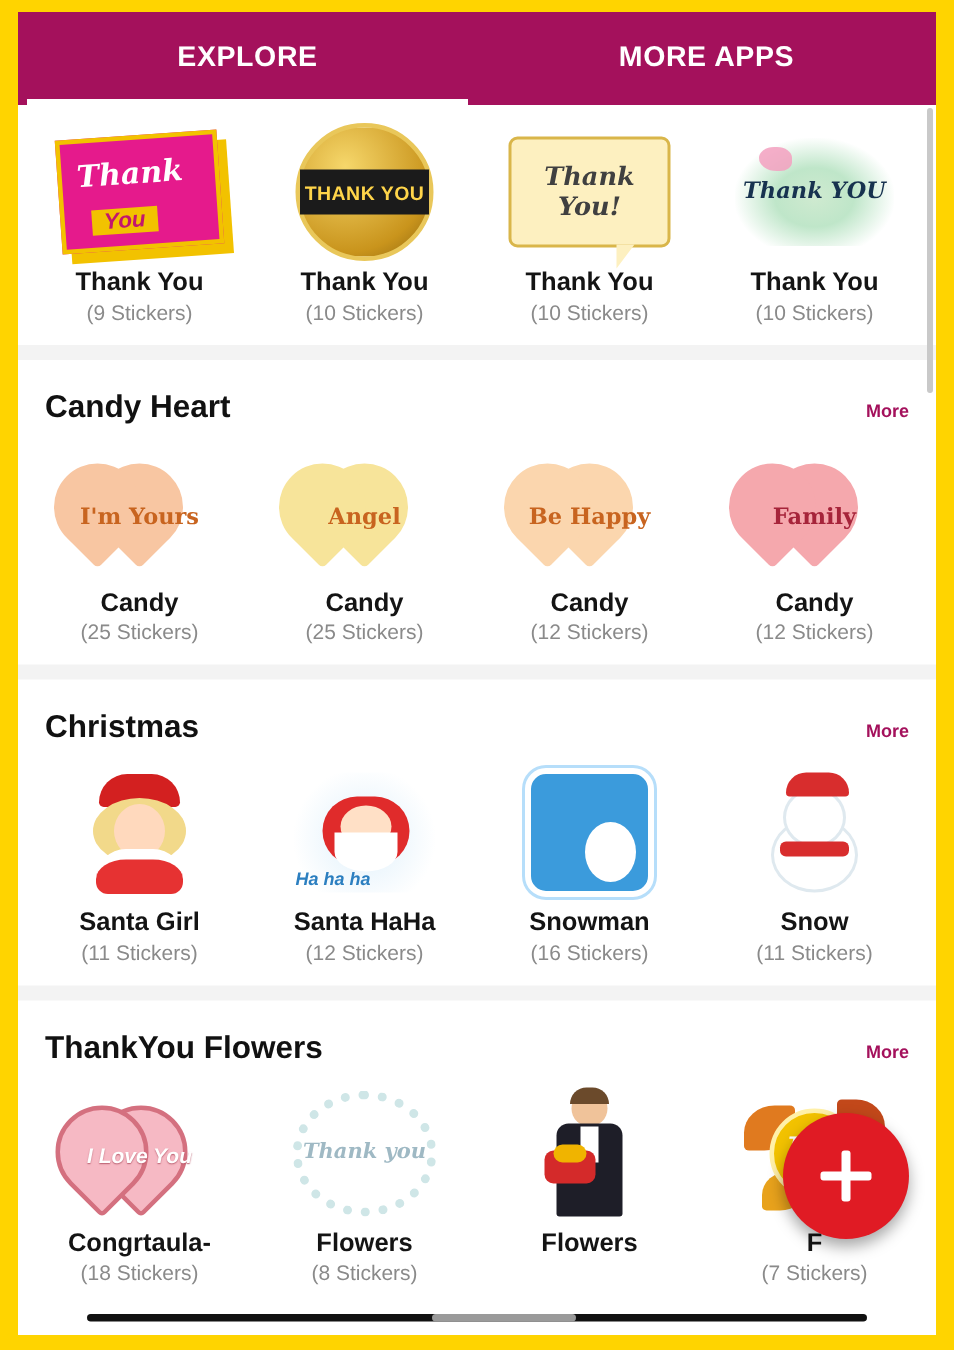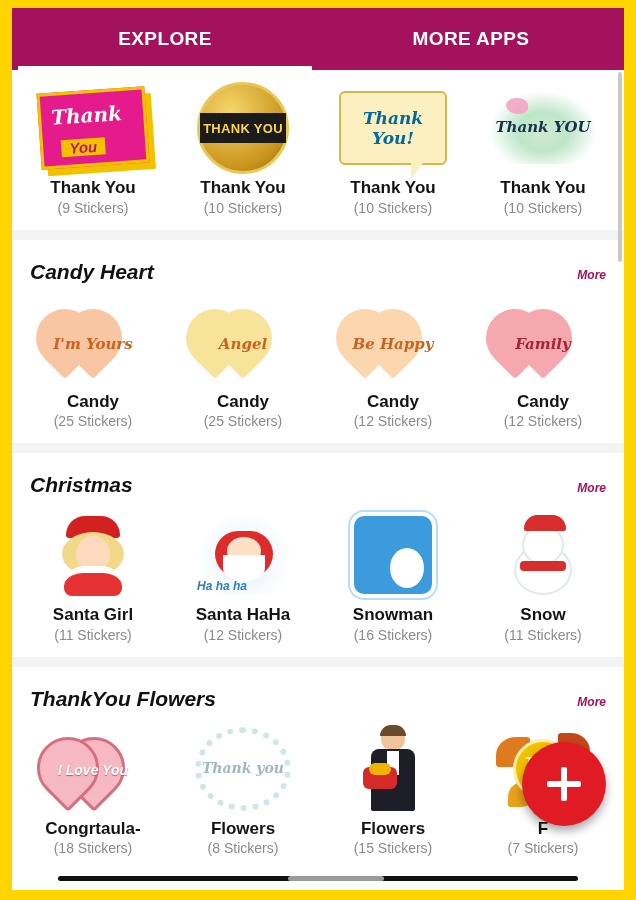--- a/index.html
+++ b/index.html
@@ -62,21 +62,20 @@
   .section {
     background: #ffffff;
     margin-bottom: 10px;
     padding: 6px 0 14px 0;
   }
   .section-header {
     display: flex;
     align-items: baseline;
     justify-content: space-between;
     padding: 14px 18px 6px 18px;
-    font-style: italic;
   }
   .section-title {
     font-size: 21px;
     font-weight: bold;
     color: #111111;
   }
   .section-more {
     font-size: 12px;
     font-weight: bold;
     color: #a4115c;
@@ -153,21 +152,21 @@
     display: flex; align-items: center; justify-content: center;
   }
   .ty-bubble::after {
     content: "";
     position: absolute; bottom: -16px; right: 22px;
     border-width: 16px 12px 0 0;
     border-style: solid;
     border-color: #fdf0c0 transparent transparent transparent;
   }
   .ty-bubble span {
-    color: #0369a1; font-size: 17px; font-weight: bold; font-style: italic;
+    color: #404040; font-size: 17px; font-weight: bold; font-style: italic;
     font-family: "DejaVu Serif", serif;
   }
   .ty-water {
     width: 106px; height: 72px;
     background: radial-gradient(ellipse at 50% 55%, #cfead0 0%, #bfe6c9 35%, #ffffff 72%);
     border-radius: 12px;
     display: flex; align-items: center; justify-content: center;
     position: relative;
   }
   .ty-water span {
@@ -191,21 +190,21 @@
     top: 8px; left: 18px;
     width: 58px; height: 58px;
     border-radius: 50% 50% 6% 50%;
     transform: rotate(45deg);
     background: var(--hc, #f7c6a0);
   }
   .heart::after { transform: rotate(-45deg); left: -10px; border-radius: 50% 50% 50% 6%; }
   .heart span {
     position: relative; z-index: 2;
     color: var(--tc, #c8641f);
-    font-size: 15px; font-weight: bold; font-style: italic;
+    font-size: 15px; font-weight: bold; 
     font-family: "DejaVu Serif", serif;
     text-align: left; line-height: 1.05;
     margin-top: 6px;
   }
   .santa-girl {
     width: 86px; height: 86px;
     background: radial-gradient(circle at 50% 40%, #ffffff 58%, rgba(255,255,255,0) 62%);
     position: relative;
   }
   .santa-girl .hat {
@@ -591,21 +590,20 @@
               <div class="man">
                 <div class="head"></div>
                   <div class="hair"></div>
                   <div class="suit"></div>
                 <div class="shirt"></div>
                   <div class="flowers"></div>
                   <div class="flowers2"></div>
               </div>
             </div>
             <div class="cell-title">Flowers</div>
-            <div class="cell-sub">(15 Stickers)</div>
           </div>
 
           <div class="cell">
             <div class="thumb">
               <div class="autumn">
                 <div class="l1"></div>
                   <div class="l2"></div>
                   <div class="l3"></div>
                 <div class="circle">Thank You</div>
               </div>

